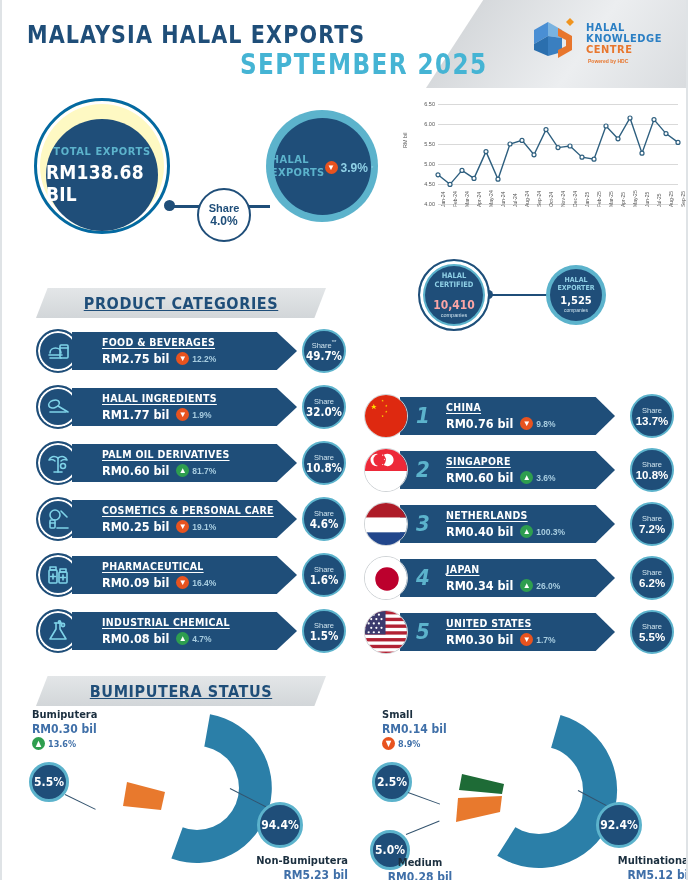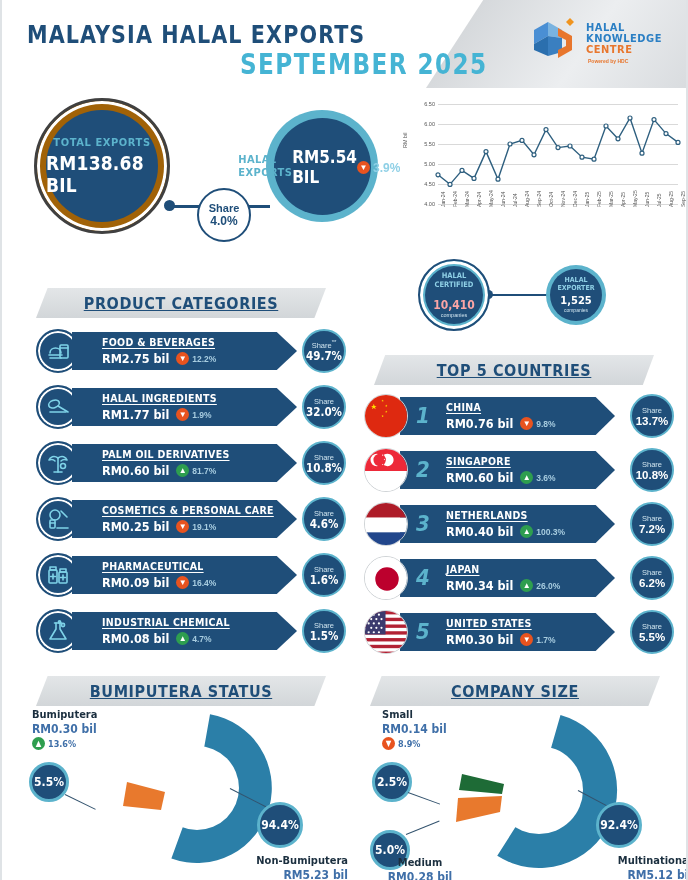--- a/index.html
+++ b/index.html
@@ -58,22 +58,23 @@
   .logo-text .l1 { color: #2b7fc4; }
   .logo-text .l2 { color: #2b7fc4; }
   .logo-text .l3 { color: #e8762d; }
   .logo-powered { position: absolute; left: 60px; top: 42px; font-size: 5px; color: #e8762d; font-weight: bold; }
 
   
   .topstats { position: relative; height: 155px; }
   .circ { position: absolute; border-radius: 50%; display:flex; align-items:center; justify-content:center; flex-direction:column; }
   .total-outer {
     left: 32px; top: 10px; width: 136px; height: 136px;
-    background: #a16207; border: 3px solid #404040;
+    background: #fef9c3; border: 3px solid #0369a1;
     box-shadow: 0 0 0 3px #ffffff inset;
+    justify-content: flex-end;
   }
   .total-inner {
     width: 112px; height: 112px; border-radius: 50%;
     background: #1f4e79; display:flex; align-items:center; justify-content:center; flex-direction:column;
   }
   .total-label { color: #5cb3cc; font-size: 11px; font-weight:bold; letter-spacing:0.6px;
     font-family: "DejaVu Sans Condensed","Liberation Sans Narrow","Liberation Sans",sans-serif; }
   .total-value { color: #ffffff; font-size: 19px; font-weight:bold; letter-spacing:0.2px; margin-top:3px;
     font-family: "DejaVu Sans Condensed","Liberation Sans Narrow","Liberation Sans",sans-serif; }
 
@@ -247,21 +248,20 @@
     </div>
 
     <div class="circ share-circle">
       <div class="sl">Share</div>
       <div class="sv">4.0%</div>
     </div>
 
     <div class="circ halal-outer">
       <div class="halal-inner">
         <div class="halal-label">HALAL EXPORTS</div>
-        <div class="halal-value">RM5.54 BIL</div>
         <div class="halal-delta">
           <span class="arrow-badge down">▼</span>
           <span class="pct">3.9%</span>
           <span class="sup" style="color:#8fd0e6">*</span>
         </div>
       </div>
     </div>
   </div>
 
   <div class="chart-box">
@@ -498,23 +498,20 @@
     <div class="exp-outer">
       <div class="exp-inner">
         <div class="cl">HALAL</div>
         <div class="cl">EXPORTER</div>
         <div class="cv">1,525</div>
         <div class="cu">companies</div>
       </div>
     </div>
   </div>
 
-  <div class="banner" style="left:372px; top:355px; width:280px;">
-    <span>TOP 5 COUNTRIES</span>
-  </div>
 
   <div class="rowlist" id="country-rows" style="left:362px; top:391px; width:310px;">
       <div class="crow">
         <div class="crow-bar">
           <div class="row-name">CHINA</div>
           <div class="row-val-line">
             <span class="row-val">RM0.76 bil</span>
             <span class="row-delta">
               <span class="arrow-badge down">▼</span>
               <span class="pct">9.8%</span>
@@ -685,23 +682,20 @@
     <div class="leader" style="left:228px; top:82px; width:48px; transform:rotate(27deg);"></div>
 
     <div class="pct-bubble" style="left:255px; top:96px; width:46px; height:46px;">94.4%</div>
     <div class="donut-label" style="left:226px; top:148px; text-align:right; width:112px;">
       <div class="dname">Non-Bumiputera</div>
       <div class="dval">RM5.23 bil</div>
 
     </div>
   </div>
 
-  <div class="banner" style="left:368px; top:676px; width:290px;">
-    <span>COMPANY SIZE</span>
-  </div>
 
   <div style="position:absolute; left:344px; top:706px; width:344px; height:174px;">
     <div class="donut-label" style="left:28px; top:2px;">
       <div class="dname">Small</div>
       <div class="dval">RM0.14 bil</div>
       <div class="ddelta">
         <span class="arrow-badge down">▼</span>
         <span class="pct">8.9%</span>
       </div>
     </div>

